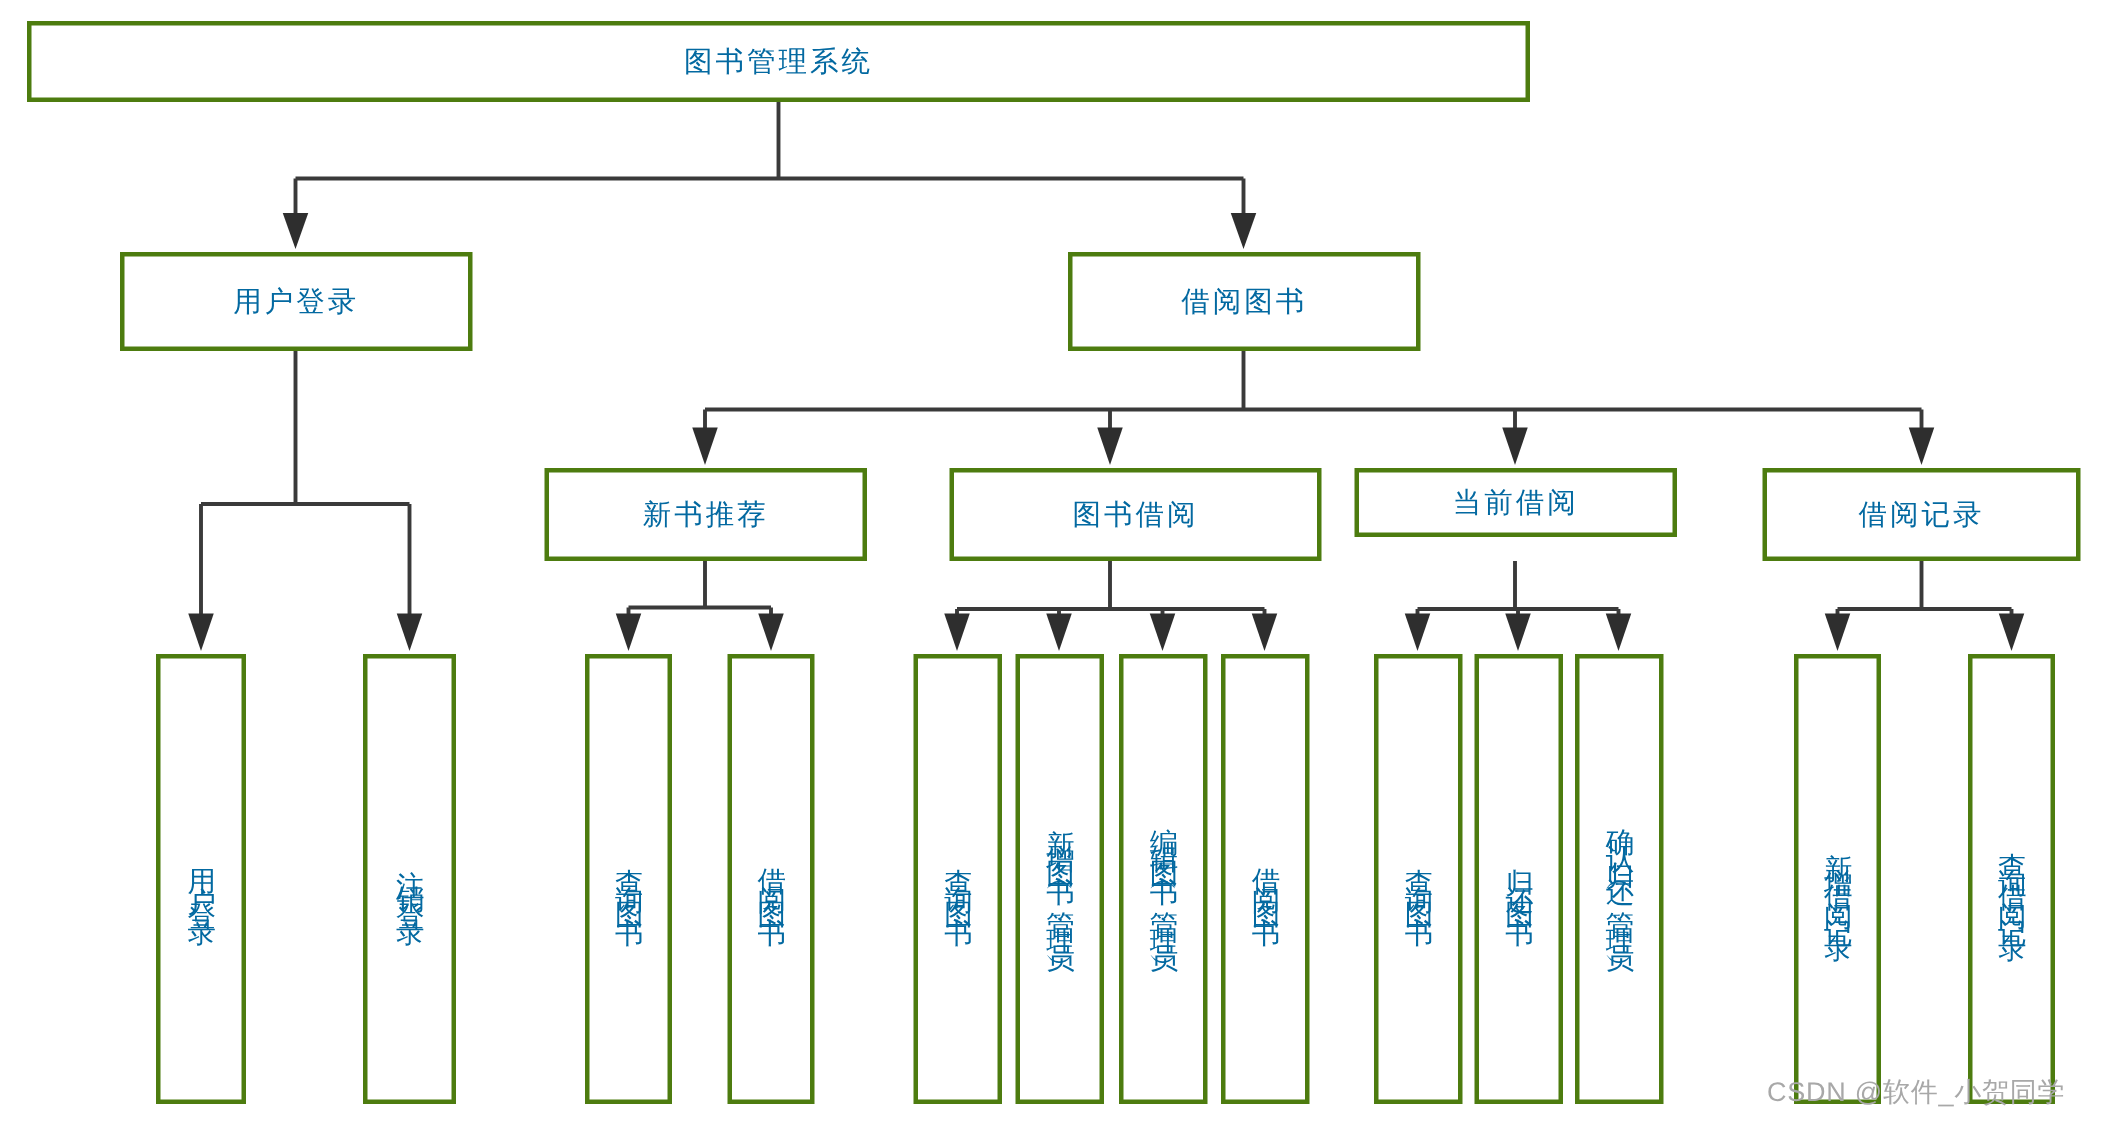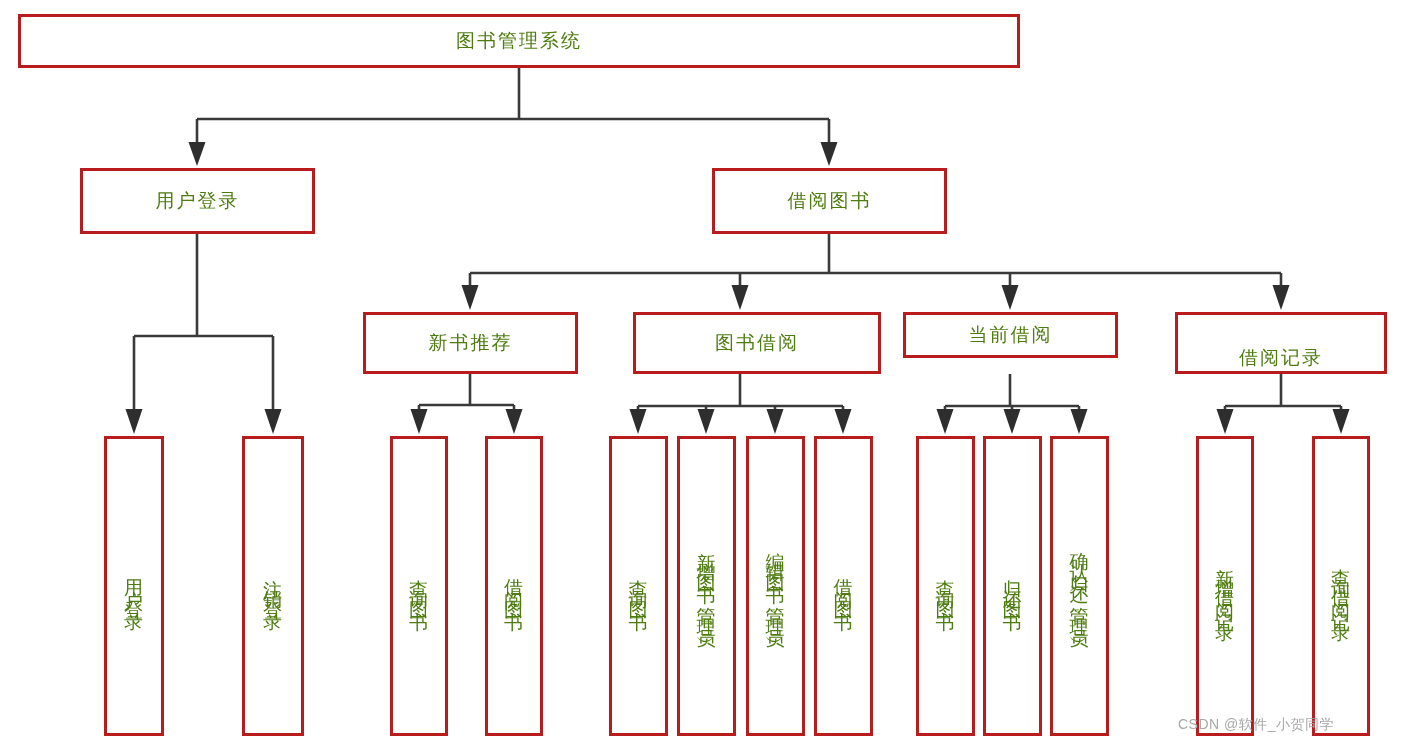--- a/index.html
+++ b/index.html
@@ -4,32 +4,32 @@
 <style>
   html,body{margin:0;padding:0;}
   body{
     width:1405px;height:747px;position:relative;background:#ffffff;
     font-family:"Liberation Sans","DejaVu Sans",sans-serif;overflow:hidden;
   }
   #stage{position:absolute;inset:0;width:1405px;height:747px;}
   svg.lines{position:absolute;left:0;top:0;z-index:1;}
   .node{
     position:absolute;z-index:2;box-sizing:border-box;
-    border:3px solid #b91c1c;background:#ffffff;
+    border:3px solid #4d7c0f;background:#ffffff;
     display:flex;align-items:center;justify-content:center;
-    color:#4d7c0f;
+    color:#0369a1;
   }
   .node .lbl{
     font-size:19px;letter-spacing:2px;white-space:nowrap;
   }
   .node.leaf .lbl{
     writing-mode:vertical-rl;letter-spacing:11px;font-size:19px;line-height:1;
   }
   .watermark{
-    position:absolute;z-index:3;color:#a8a8a8;font-size:14px;
+    position:absolute;z-index:3;color:#a8a8a8;font-size:18px;
     letter-spacing:0.5px;white-space:nowrap;
   }
 </style>
 </head>
 <body>
 
 <div id="stage">
 
   <svg class="lines" width="1405" height="747" viewBox="0 0 1405 747">
     <g stroke="#3a3a3a" stroke-width="2.6" fill="none">
@@ -113,21 +113,21 @@
 
   <div class="node" style="left:363px;top:312px;width:215px;height:62px;">
     <span class="lbl">新书推荐</span>
   </div>
   <div class="node" style="left:633px;top:312px;width:248px;height:62px;">
     <span class="lbl">图书借阅</span>
   </div>
   <div class="node" style="left:903px;top:312px;width:215px;height:46px;">
     <span class="lbl">当前借阅</span>
   </div>
-  <div class="node" style="left:1175px;top:312px;width:212px;height:62px;align-items:flex-end;">
+  <div class="node" style="left:1175px;top:312px;width:212px;height:62px;">
     <span class="lbl">借阅记录</span>
   </div>
 
   <div class="node leaf" style="left:104px;top:436px;width:60px;height:300px;">
     <span class="lbl">用户登录</span>
   </div>
   <div class="node leaf" style="left:242px;top:436px;width:62px;height:300px;">
     <span class="lbl">注销登录</span>
   </div>
 

